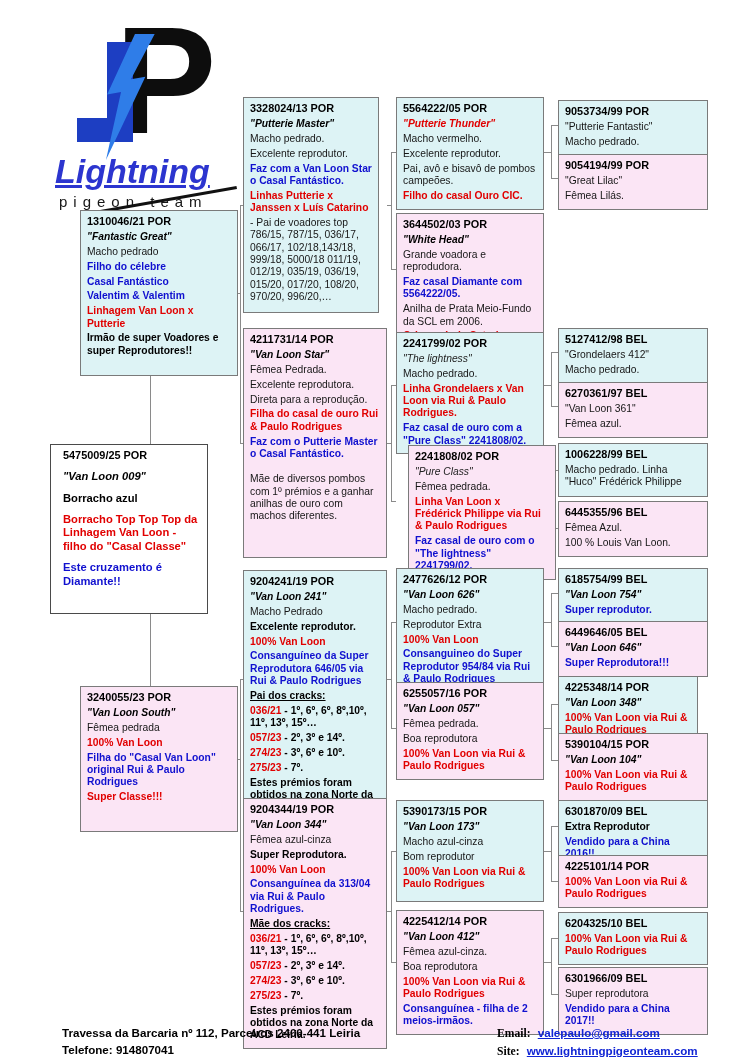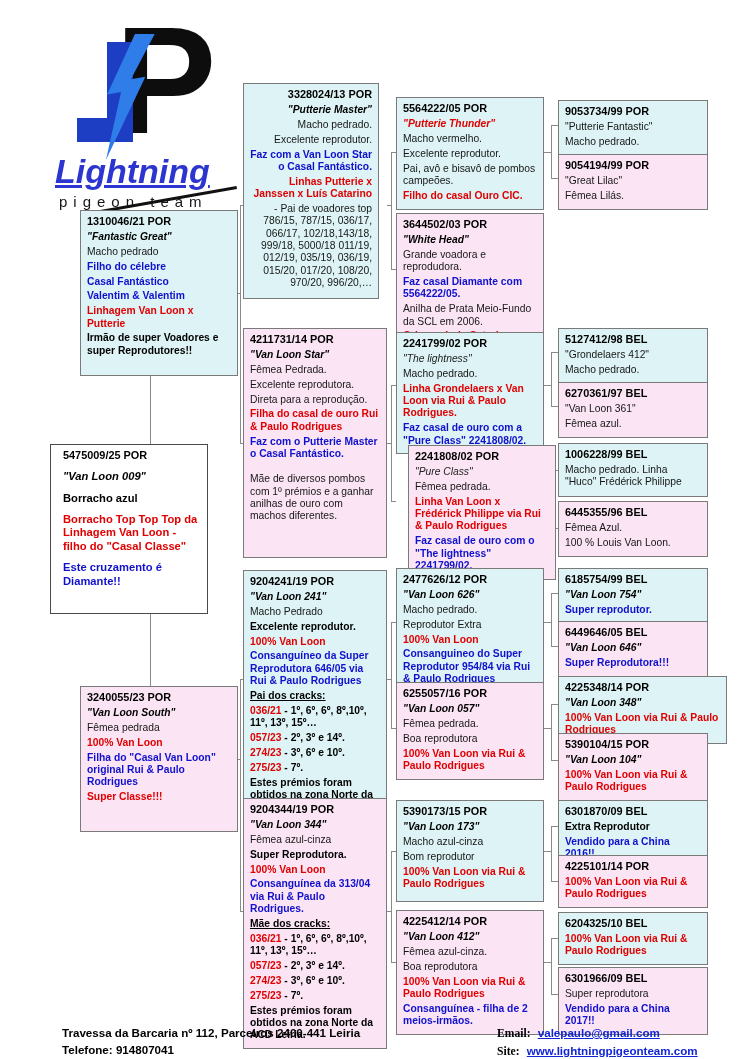--- a/index.html
+++ b/index.html
@@ -146,21 +146,21 @@
     </div>
   <div class="box pink" style="left:80px;top:686px;width:158px;min-height:146px;">
       <div class="ln id">3240055/23 POR</div>
       <div class="ln name">"Van Loon South"</div>
       <div class="ln">Fêmea pedrada</div>
       <div class="ln red">100% Van Loon</div>
       <div class="ln blue">Filha do "Casal Van Loon" original Rui &amp; Paulo Rodrigues</div>
       <div class="ln red">Super Classe!!!</div>
     </div>
 
-  <div class="box cyan" style="left:243px;top:83px;width:136px;min-height:216px;text-align:right;">
+  <div class="box cyan" style="left:243px;top:97px;width:136px;min-height:216px;">
       <div class="ln id">3328024/13 POR</div>
       <div class="ln name">"Putterie Master"</div>
       <div class="ln">Macho pedrado.</div>
       <div class="ln">Excelente reprodutor.</div>
       <div class="ln blue">Faz com a Van Loon Star o Casal Fantástico.</div>
       <div class="ln red">Linhas Putterie x Janssen x Luís Catarino</div>
       <div class="ln">- Pai de voadores top 786/15, 787/15, 036/17, 066/17, 102/18,143/18, 999/18, 5000/18 011/19, 012/19, 035/19, 036/19, 015/20, 017/20, 108/20, 970/20, 996/20,…</div>
     </div>
   <div class="box pink" style="left:243px;top:328px;width:144px;min-height:230px;">
       <div class="ln id">4211731/14 POR</div>
@@ -294,21 +294,21 @@
   <div class="box cyan" style="left:558px;top:568px;width:150px;min-height:50px;">
       <div class="ln id">6185754/99 BEL</div>
       <div class="ln name">"Van Loon 754"</div>
       <div class="ln blue">Super reprodutor.</div>
     </div>
   <div class="box pink" style="left:558px;top:621px;width:150px;min-height:50px;">
       <div class="ln id">6449646/05 BEL</div>
       <div class="ln name">"Van Loon 646"</div>
       <div class="ln blue">Super Reprodutora!!!</div>
     </div>
-  <div class="box cyan" style="left:558px;top:676px;width:169px;min-height:54px;">
+  <div class="box cyan" style="left:558px;top:676px;width:140px;min-height:54px;">
       <div class="ln id">4225348/14 POR</div>
       <div class="ln name">"Van Loon 348"</div>
       <div class="ln red">100% Van Loon via Rui &amp; Paulo Rodrigues</div>
     </div>
   <div class="box pink" style="left:558px;top:733px;width:150px;min-height:54px;">
       <div class="ln id">5390104/15 POR</div>
       <div class="ln name">"Van Loon 104"</div>
       <div class="ln red">100% Van Loon via Rui &amp; Paulo Rodrigues</div>
     </div>
   <div class="box cyan" style="left:558px;top:800px;width:150px;min-height:52px;">

